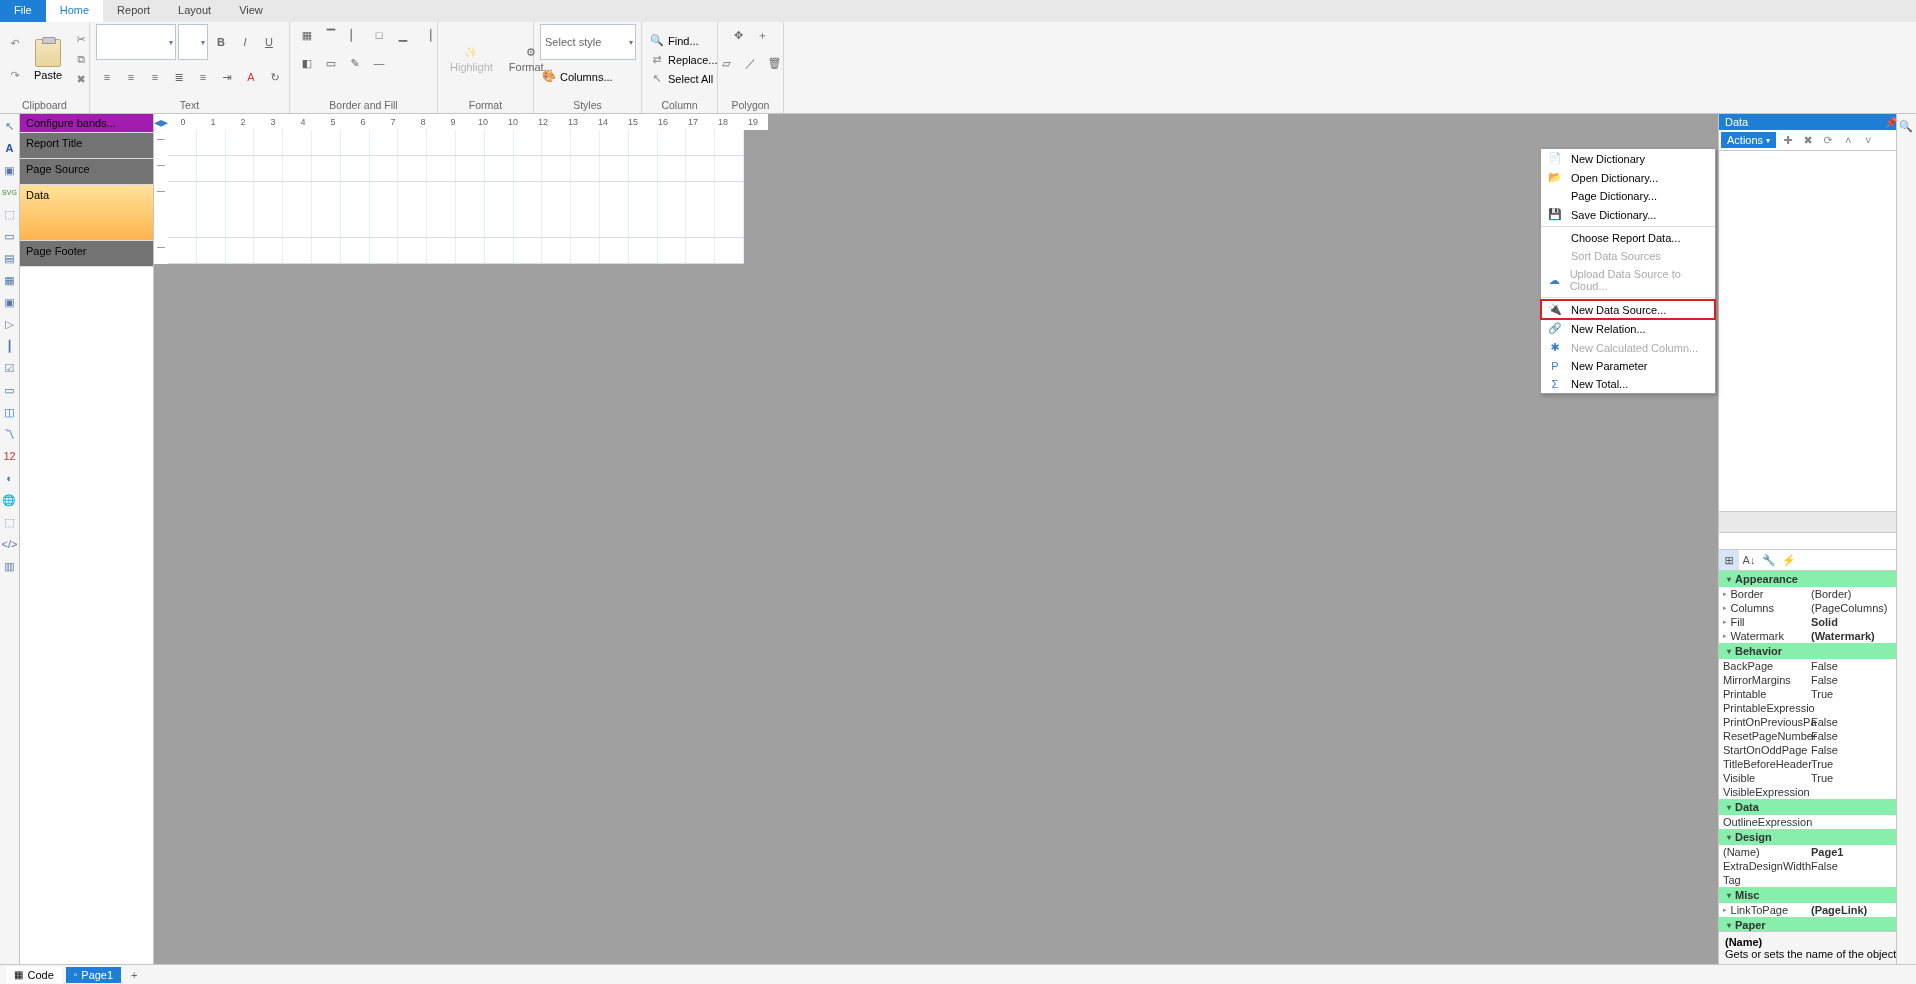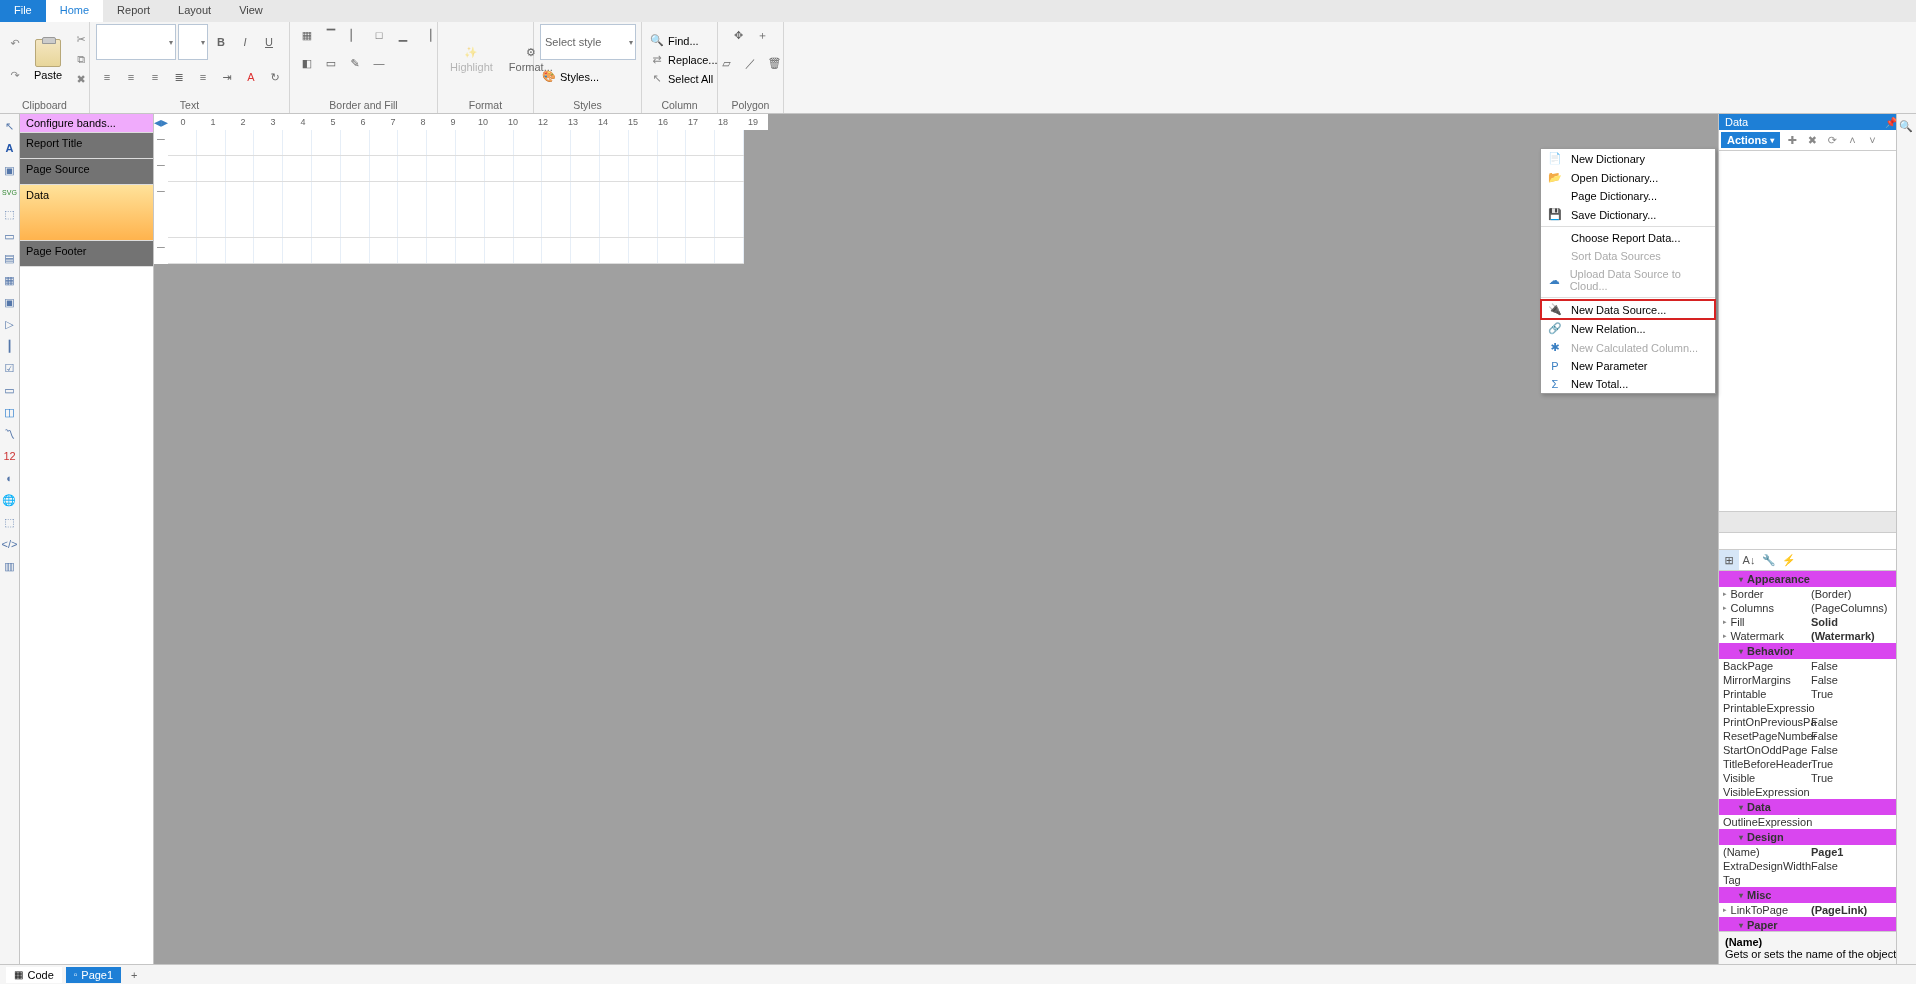--- a/index.html
+++ b/index.html
@@ -36,46 +36,46 @@
 
 
 .main { display: flex; height: calc(100% - 114px - 20px); }
 
 
 .lefttb { width: 20px; background: #f5f5f5; border-right: 1px solid #c5c5c5; display: flex; flex-direction: column; gap: 6px; padding-top: 4px; align-items: center; }
 .lefttb .tb-ico { width: 16px; height: 16px; display:flex; align-items:center; justify-content:center; cursor: pointer; color:#5577aa;}
 
 
 .bands-col { width: 134px; background: #fff; border-right:1px solid #c5c5c5; }
-.configure { padding: 3px 6px; cursor: pointer; background:#f0abfc; border-bottom:1px solid #ddd;}
+.configure { padding: 3px 6px; cursor: pointer; background:#a21caf; border-bottom:1px solid #ddd;}
 .band { border-bottom: 1px solid #ddd; background:#737373; display:flex; align-items:flex-start; padding:4px 6px; min-height:26px;}
 .band.tall{min-height:56px;}
 .band.selected { background: linear-gradient(#ffe29a,#ffb34d); }
 
 
 .canvas-col { flex: 1; display: flex; flex-direction: column; background:#a0a0a0; position:relative; }
 .rulers { background: #fff; height: 16px; display:flex; align-items:center; }
 .rulers .tick{width:30px;text-align:center;font-size:9px;color:#666;}
 .gutter{background:#fff;width:14px;text-align:center;color:#999;font-size:14px;cursor:pointer;}
 .page-body{padding:0 0 0 0;}
 .page-row{display:flex;}
 .band-surface{background:#fff;border-bottom:1px solid #ddd;width:576px;min-height:26px;display:grid;grid-template-columns:repeat(20,1fr);}
 .band-surface.tall{min-height:56px;}
 .band-surface > div{border-right:1px solid #e6eef7;}
 
 
 .right { width: 198px; background: #f5f5f5; border-left: 1px solid #c5c5c5; display:flex; flex-direction:column; }
 .panel-title { background: #1e7fd6; color: #fff; padding: 2px 6px; display:flex; justify-content:space-between; align-items:center; }
 .panel-title .ctrls span{margin-left:4px;cursor:pointer;font-size:10px;}
 .actions-bar { background: #fff; border-bottom: 1px solid #ccc; display:flex; align-items:center; gap:4px; padding:2px; }
-.actions-btn { background: #1e7fd6; color: #fff; padding: 2px 6px; cursor: pointer; display:flex; align-items:center; gap:3px;font-weight:bold;}
+.actions-btn { background: #1e7fd6; color: #fff; padding: 2px 6px; cursor: pointer; display:flex; align-items:center; gap:3px;}
 .actions-btn::after{content:"▾";font-size:8px;}
 .small-toolbar-icon{width:16px;height:16px;cursor:pointer;color:#888;display:inline-flex;align-items:center;justify-content:center;}
 .panel-body{flex:1;background:#fff; position:relative;}
-.prop-cat{background:#d946ef;padding:2px 20px;font-weight:bold;color:#333;display:flex;align-items:center;gap:4px;}
+.prop-cat{background:#86efac;padding:2px 8px;font-weight:bold;color:#333;display:flex;align-items:center;gap:4px;}
 .prop-cat::before{content:"▾";font-size:8px;color:#555;}
 .prop-row{display:flex;padding:1px 4px;font-size:10.5px;}
 .prop-row .k{width:88px;color:#333;display:flex;align-items:center;gap:4px;}
 .prop-row .k.indent::before{content:"▸";font-size:7px;color:#888;}
 .prop-row .v{flex:1;color:#333;}
 .prop-row .v.bold{font-weight:bold;}
 .prop-help{border-top:1px solid #ccc;background:#f5f5f5;padding:4px 6px;font-size:10.5px;}
 .prop-help .t{font-weight:bold;}
 .prop-toolbar{display:flex;gap:0;border-bottom:1px solid #ccc;background:#fff;}
 .prop-toolbar button{width:20px;height:20px;border:none;background:#fff;cursor:pointer;color:#555;}
@@ -194,21 +194,21 @@
       </div>
     </div>
     <div class="ribbon-group-label">Format</div>
   </div>
 
   <div class="ribbon-group" style="width:108px">
     <div class="ribbon-group-body" style="flex-direction:column;align-items:flex-start;gap:8px;">
       <div class="style-combo">Select style</div>
       <div class="edit-item">
         <span class="glyph">🎨</span>
-        <span>Styles...</span>
+        <span>Columns...</span>
       </div>
     </div>
     <div class="ribbon-group-label">Styles</div>
   </div>
 
   <div class="ribbon-group" style="width:76px">
     <div class="ribbon-group-body" style="padding:2px;">
       <div class="edit-list">
         <div class="edit-item">
             <span class="glyph">🔍</span>

